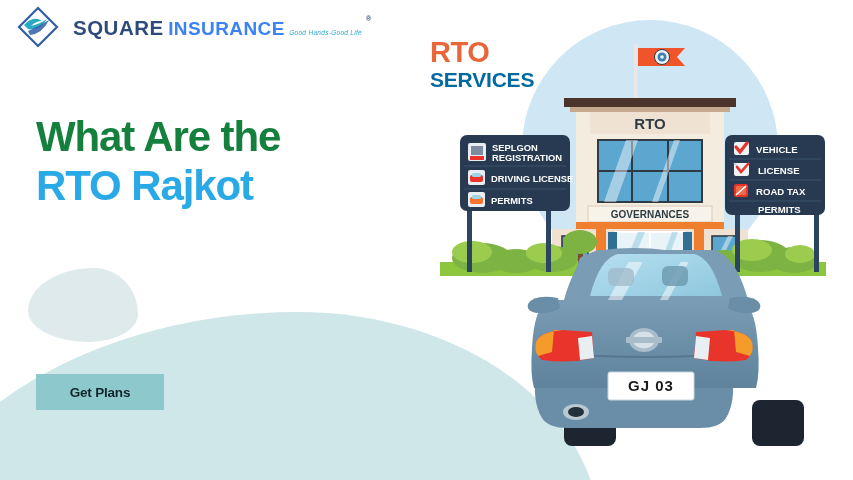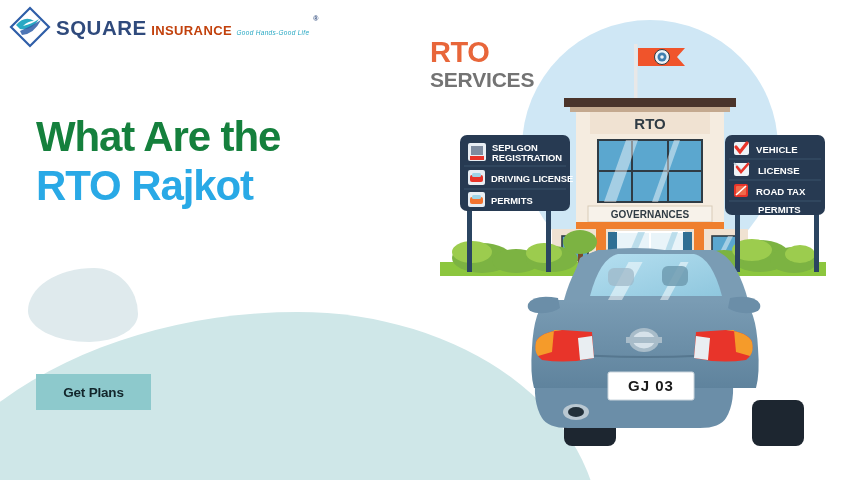--- a/index.html
+++ b/index.html
@@ -37,80 +37,80 @@
     position: absolute;
     left: 28px; top: 268px;
     width: 110px; height: 74px;
     background: #dfeaed;
     border-radius: 60% 40% 44% 56% / 58% 62% 38% 42%;
     z-index: 1;
   }
 
   
   .logo {
-    position: absolute; left: 8px; top: 5px;
-    display: flex; align-items: center; gap: 4px;
+    position: absolute; left: 16px; top: 5px;
+    display: flex; align-items: center; gap: 13px;
     z-index: 9;
     justify-content: flex-end;
   }
   .logo-mark { width: 44px; height: 44px; flex: 0 0 44px; }
   .logo-text { position: relative; line-height: 1; padding-top: 2px; }
   .logo-l1 {
     font-size: 20.5px; font-weight: 700; letter-spacing: .5px;
     color: #2f4a7c; white-space: nowrap;
   }
   .logo-reg {
     position: absolute; right: -9px; top: -1px;
     font-size: 7px; color: #2f4a7c; font-weight: 700;
   }
   .logo-l2 {
-    font-size: 13px; font-weight: 700; letter-spacing: .4px;
-    color: #c2410c; white-space: nowrap; margin-top: 1px;
+    font-size: 19px; font-weight: 700; letter-spacing: .4px;
+    color: #3b82f6; white-space: nowrap; margin-top: 1px;
   }
   .logo-tag {
     font-size: 6.5px; color: #2aa9c4; letter-spacing: .3px;
     text-align: center; margin-top: 2px; font-style: italic;
   }
 
   
   .headline {
     position: absolute; left: 36px; top: 112px;
     z-index: 6;
     font-size: 42px; font-weight: 800;
     line-height: 1.17; letter-spacing: -1.1px;
   }
   .hl-dark  { color: #15803d; display: block; }
   .hl-light { color: #29a9e6; display: block; }
   .hl-q     { color: #1756ad; }
 
   
   .cta {
     position: absolute; left: 36px; top: 374px;
-    width: 115px; height: 36px;
+    width: 128px; height: 36px;
     background: #8dc9cc; border: none;
     color: #12262b; font-size: 13.5px; font-weight: 700;
     letter-spacing: -.2px; cursor: pointer;
     font-family: "Liberation Sans", sans-serif;
     z-index: 7;
   }
 
   
   .art { position: absolute; left: 412px; top: 0; width: 441px; height: 444px; z-index: 4; }
 
   .art-title {
     position: absolute; left: 18px; top: 38px;
     line-height: 1; z-index: 8;
   }
   .art-title .t1 {
     display: block; font-size: 29px; font-weight: 800;
     color: #e8663a; letter-spacing: -.4px;
   }
   .art-title .t2 {
     display: block; font-size: 21px; font-weight: 800;
-    color: #737373; letter-spacing: -.2px; margin-top: 2px;
+    color: #0369a1; letter-spacing: -.2px; margin-top: 2px;
   }
   .scene { position: absolute; left: 0; top: 0; width: 441px; height: 480px; }
 </style>
 </head>
 <body>
 
 <div id="banner">
 
   <div class="blob"></div>
   <div class="blob-tail"></div>

